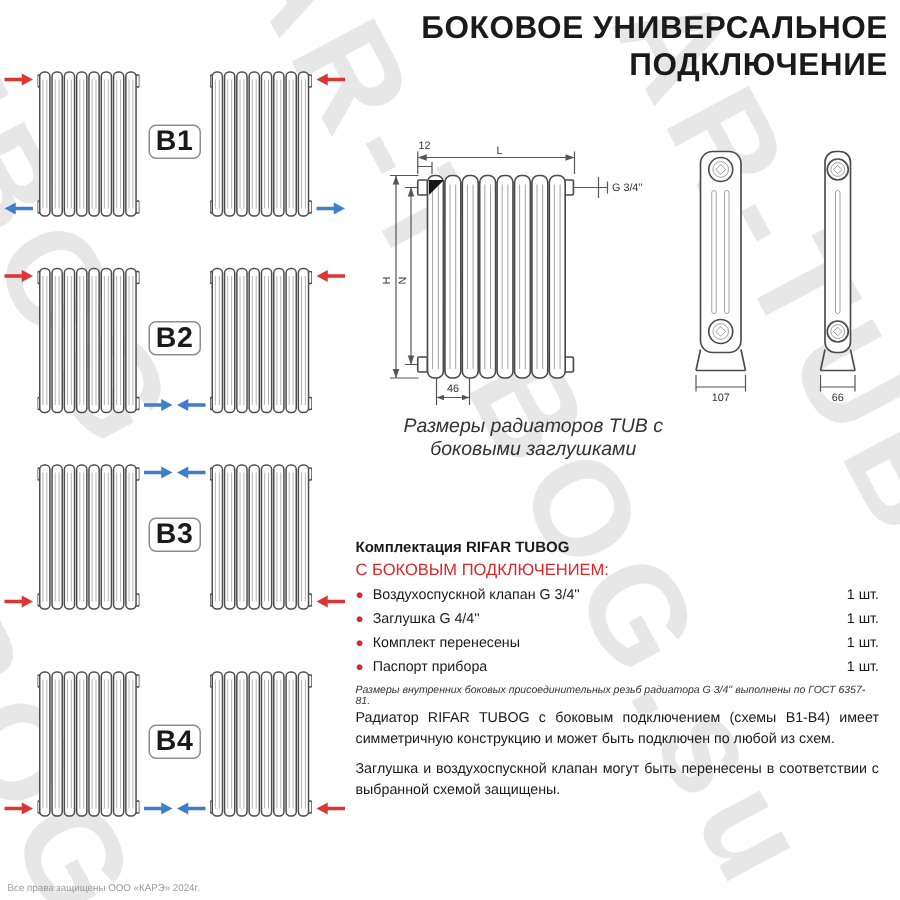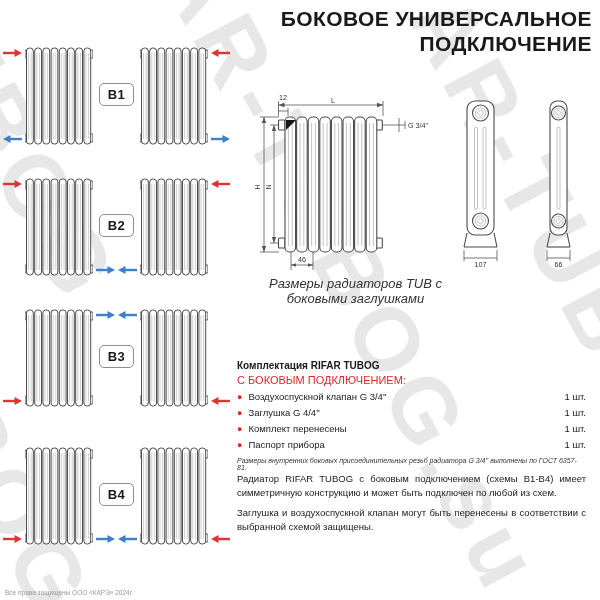--- a/index.html
+++ b/index.html
@@ -24,21 +24,21 @@
   .rad{position:absolute;top:0;width:68px;height:100px;}
   .tube{fill:#fff;stroke:#4d4d4d;stroke-width:1;}
   .tline{stroke:#9b9b9b;stroke-width:0.5;}
   .collar{fill:#fff;stroke:#4d4d4d;stroke-width:1;}
   .arrow{position:absolute;width:21px;height:10px;}
   .arrow svg{display:block;}
   .scheme-label{
     position:absolute;left:99px;top:37px;width:33px;height:21px;
     background:#fff;border:1.4px solid #8d8d8d;border-radius:5px;
     display:flex;align-items:center;justify-content:center;
-    font-weight:bold;font-size:13px;letter-spacing:0.5px;text-align:right;
+    font-weight:bold;font-size:19px;letter-spacing:0.5px;text-align:right;
   }
   
   .dline{stroke:#555;stroke-width:0.8;fill:none;}
   .dhead{fill:#555;stroke:none;}
   .body-line{fill:#ffffff;stroke:#4a4a4a;stroke-width:1.1;}
   .thin{stroke:#8f8f8f;stroke-width:0.55;}
   .dimtext{font-family:"Liberation Sans",sans-serif;font-size:7.2px;fill:#333;}
   #front-view{position:absolute;left:255px;top:92px;}
   #side-views{position:absolute;left:437px;top:97px;}
   .caption{

